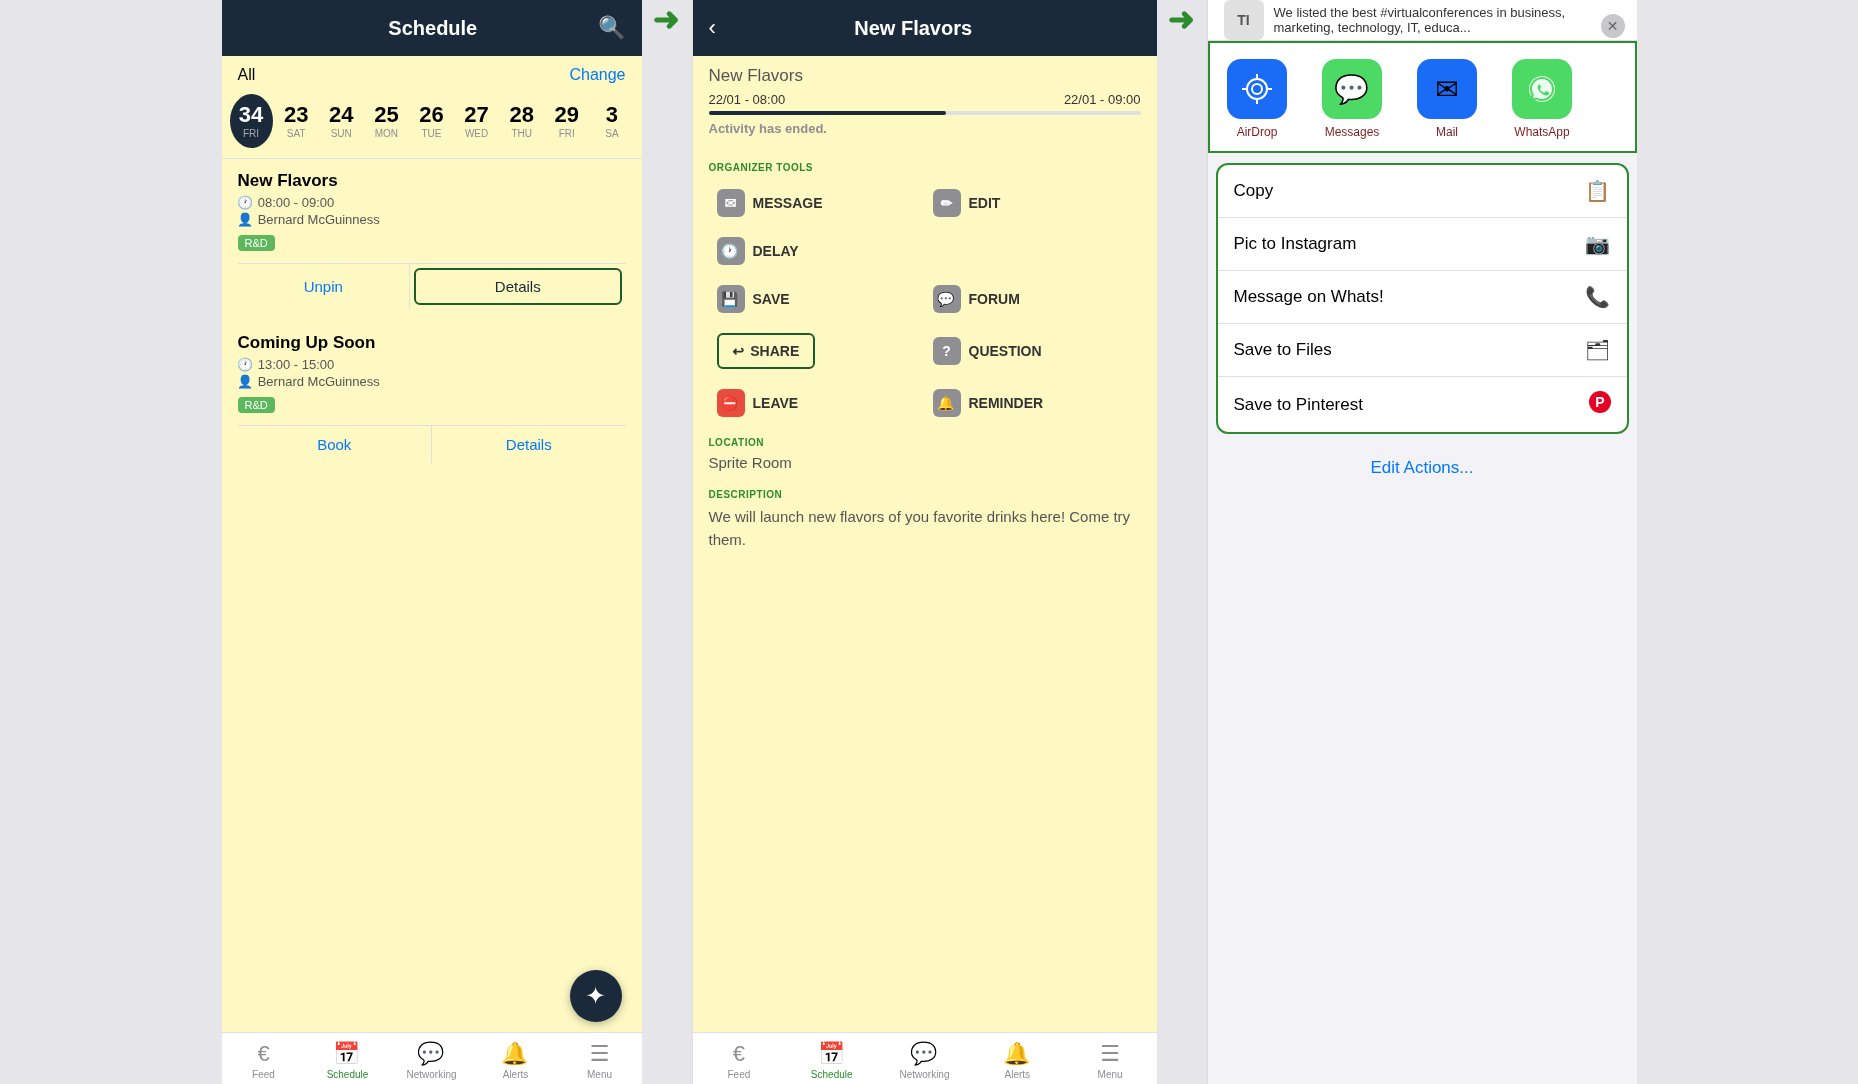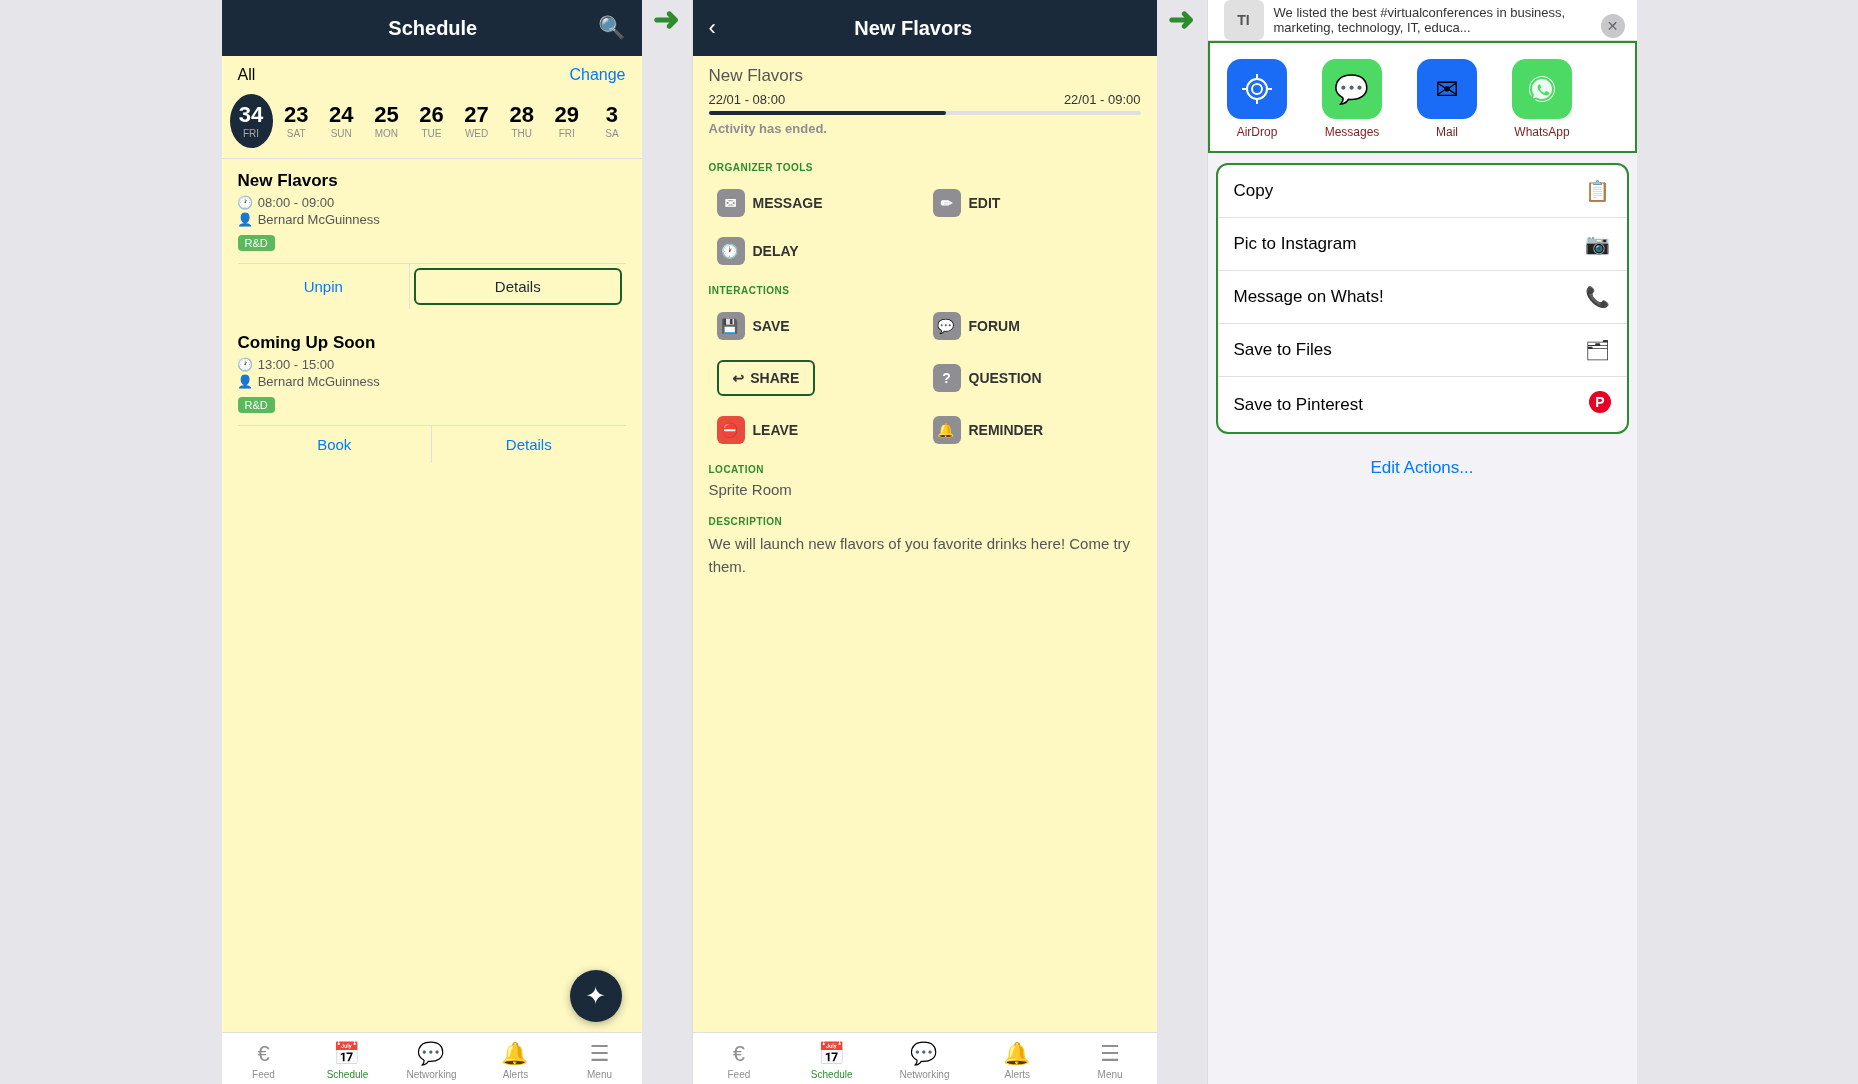--- a/index.html
+++ b/index.html
@@ -517,21 +517,20 @@
       <div class="tool-item">
         <div class="tool-icon">✏</div>
         <span>EDIT</span>
       </div>
       <div class="tool-item">
         <div class="tool-icon">🕐</div>
         <span>DELAY</span>
       </div>
     </div>
 
-    <div class="section-label">INTERACTIONS</div>
     <div class="tools-grid">
       <div class="tool-item">
         <div class="tool-icon">💾</div>
         <span>SAVE</span>
       </div>
       <div class="tool-item">
         <div class="tool-icon">💬</div>
         <span>FORUM</span>
       </div>
       <div class="tool-item">

